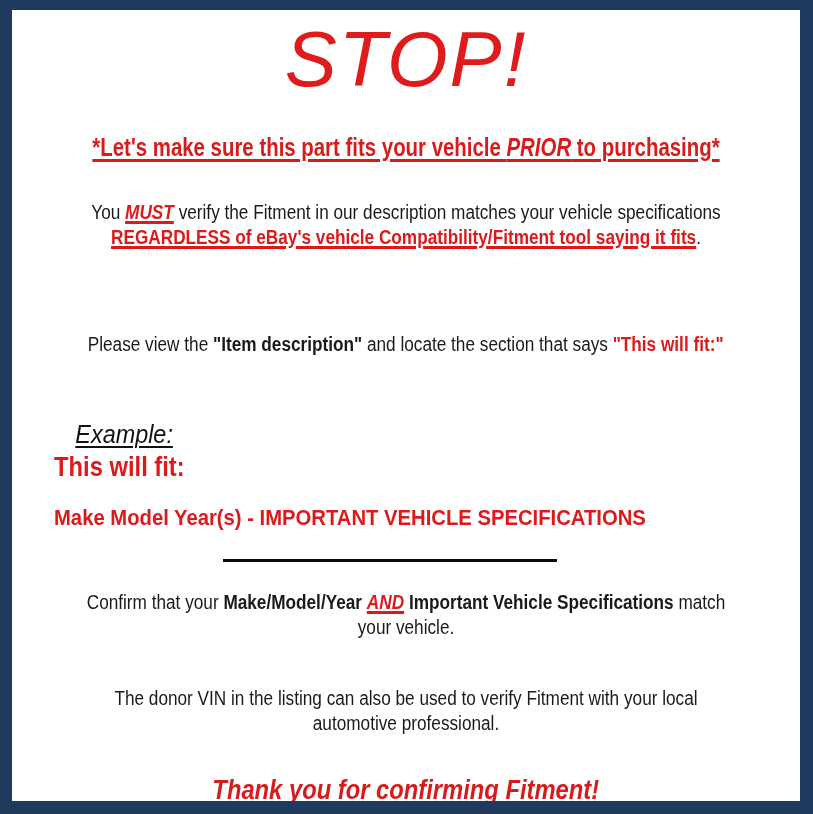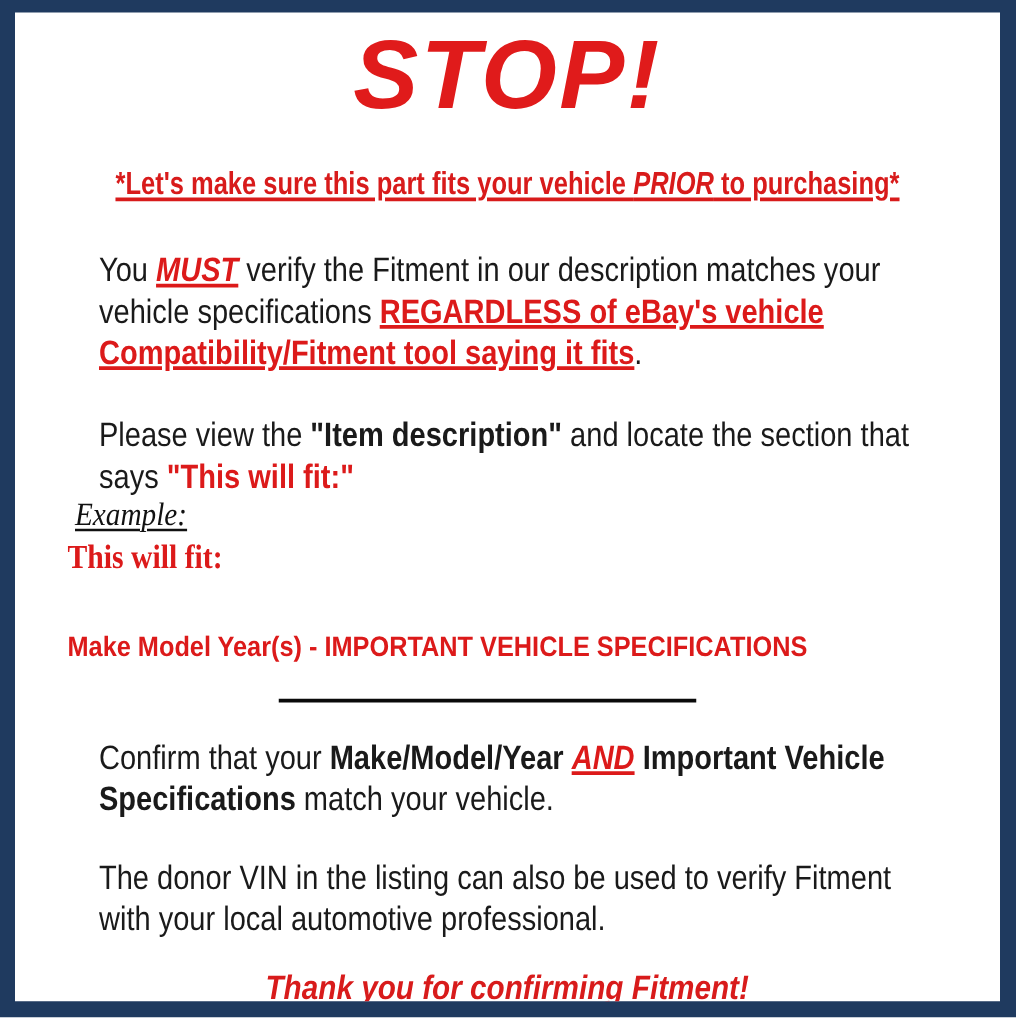--- a/index.html
+++ b/index.html
@@ -29,21 +29,21 @@
     overflow: hidden;
   }
   .headline {
     position: absolute;
     left: 0;
     top: 10px;
     width: 100%;
     text-align: center;
     color: #e01b1b;
     font-size: 78px;
-    font-weight: bold;
+    font-weight: normal;
     font-style: italic;
     letter-spacing: 2px;
     line-height: 1.0;
     font-family: "Liberation Sans", sans-serif;
   }
   .subtitle {
     position: absolute;
     left: 0;
     top: 122px;
     width: 100%;
@@ -62,23 +62,23 @@
     text-underline-offset: 3px;
   }
   .subtitle i {
     font-style: italic;
   }
 
   .para {
     position: absolute;
     left: 14px;
     right: 14px;
-    text-align: left;
+    text-align: center;
     color: #1a1a1a;
-    font-size: 27px;
+    font-size: 20px;
     line-height: 1.23;
     font-family: "Liberation Sans", sans-serif;
   }
   .para .squeeze {
     display: inline-block;
     transform: scaleX(0.86);
     transform-origin: center;
   }
   .red { color: #dc1a1a; }
   .b  { font-weight: bold; }
@@ -88,23 +88,23 @@
     text-decoration-thickness: 2.5px;
     text-underline-offset: 2px;
   }
 
   .p1 { top: 190px; }
   .p2 { top: 322px; }
 
   .example-block {
     position: absolute;
     left: 42px;
-    top: 388px;
-    text-align: left;
-    font-family: Liberation Serif, serif;
+    top: 410px;
+    text-align: center;
+    font-family: Liberation Sans, sans-serif;
   }
   .example-label {
     display: block;
     margin-left: 6px;
     color: #111111;
     font-size: 26px;
     font-style: italic;
     text-decoration: underline;
     text-decoration-thickness: 2px;
     text-underline-offset: 3px;

